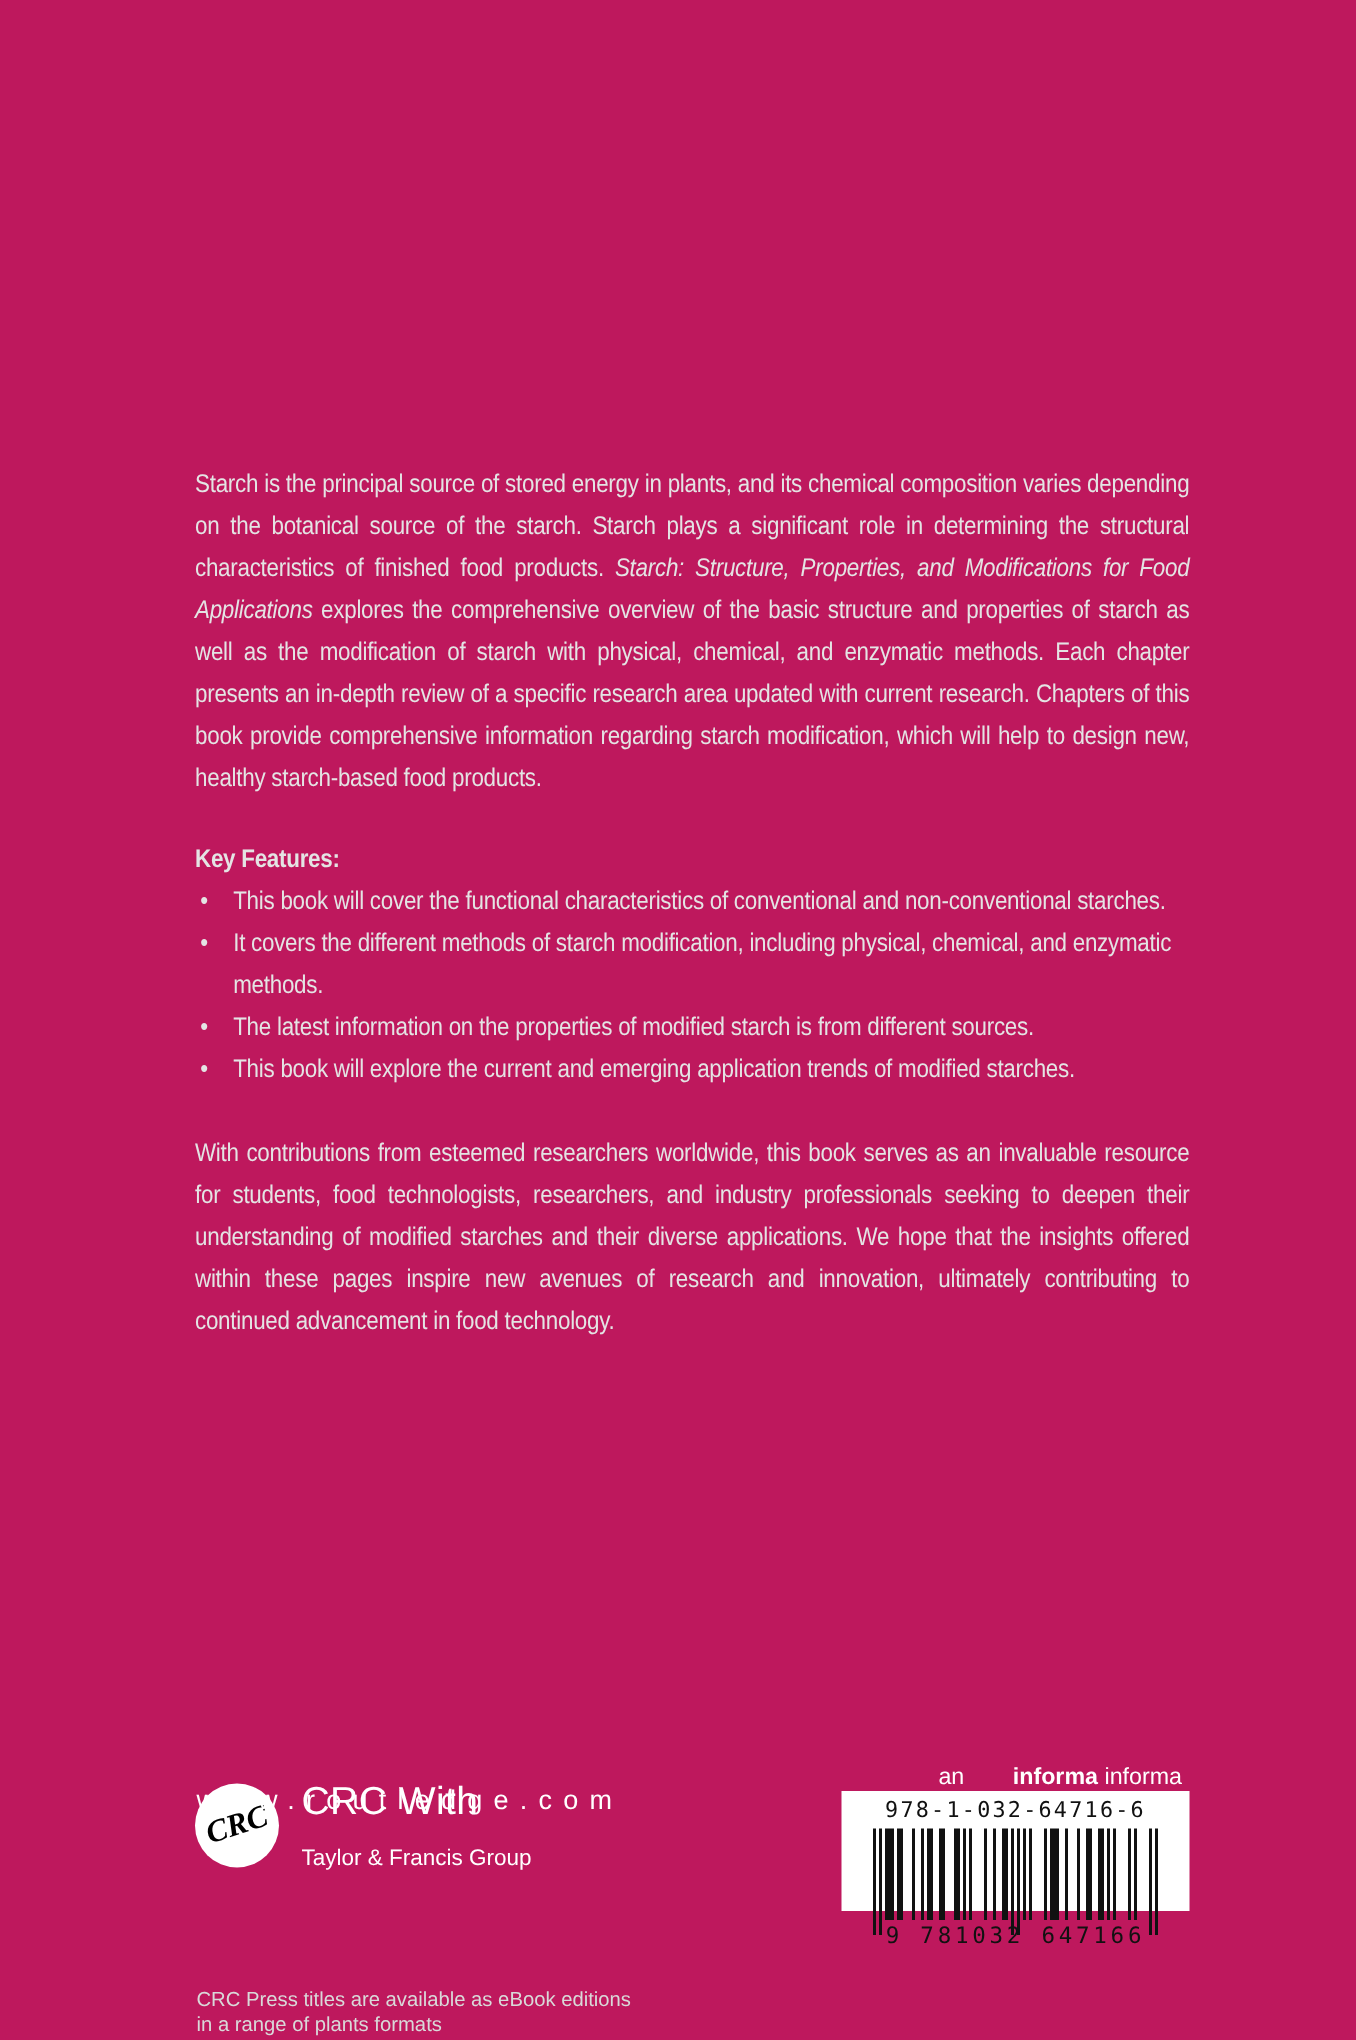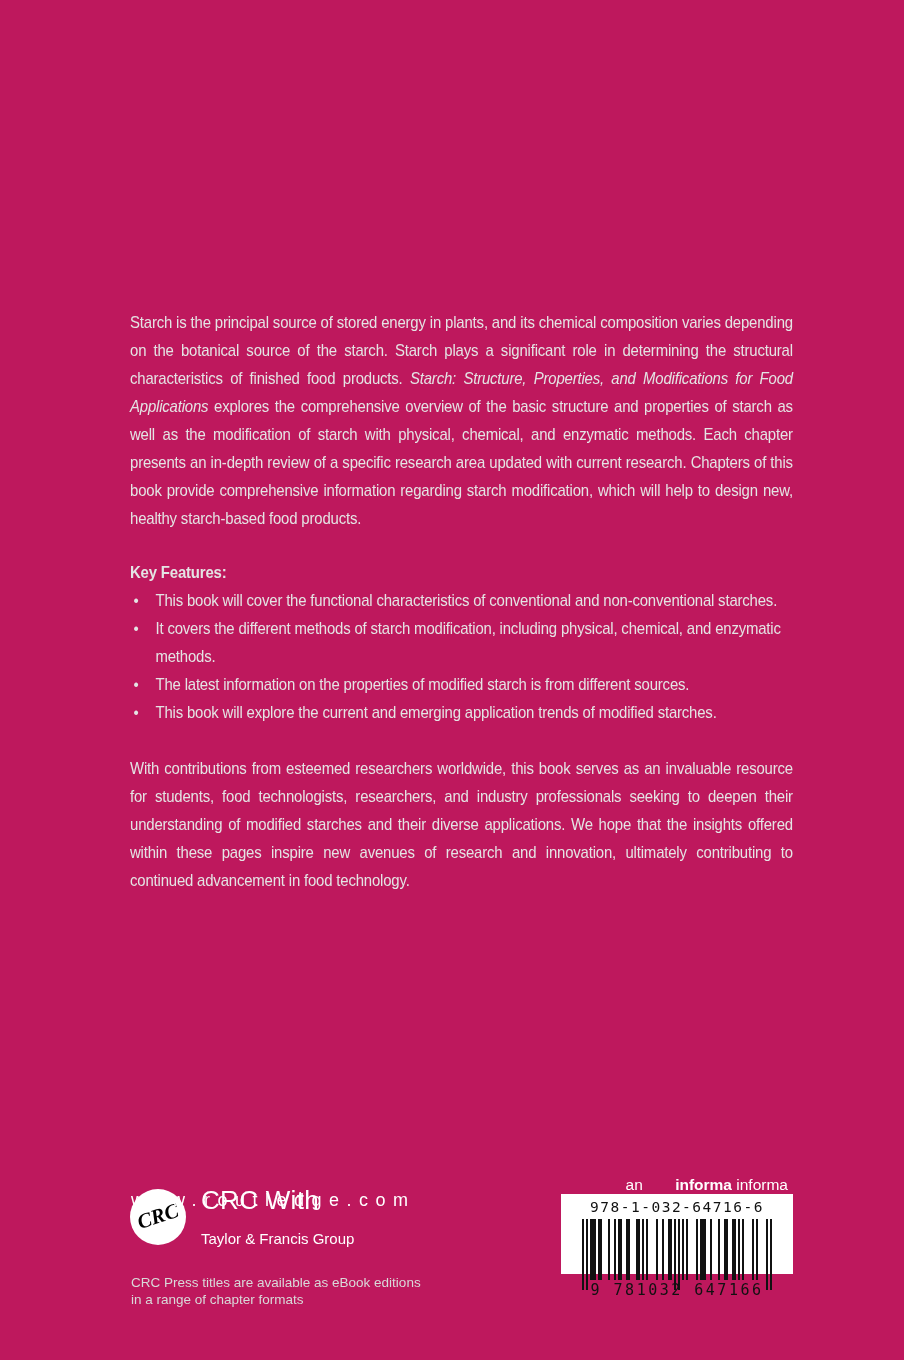--- a/index.html
+++ b/index.html
@@ -23,21 +23,21 @@
   
   .publisher{position:absolute;left:130px;top:1186px;display:flex;align-items:center;gap:15px;}
   .crc-circle{width:56px;height:56px;border-radius:50%;background:#ffffff;
     display:flex;align-items:center;justify-content:center;flex:0 0 auto;}
   .crc-mono{font-family:"Liberation Serif",serif;font-weight:bold;font-style:italic;
     color:#000;font-size:21px;transform:rotate(-18deg);}
   .pub-name{color:#ffffff;font-size:26px;letter-spacing:0.3px;line-height:28px;}
   .pub-group{color:#ffffff;font-size:15px;line-height:17px;margin-top:16px;}
   .website{position:absolute;left:131px;top:1190px;color:#ffffff;
     font-size:18px;letter-spacing:7.5px;}
-  .ebook-note{position:absolute;left:131px;top:1275px;color:#d9d9d9;
+  .ebook-note{position:absolute;left:131px;top:1325px;color:#d9d9d9;
     font-size:13.5px;line-height:16.5px;}
   
   .informa{position:absolute;right:116px;top:1176px;color:#ffffff;font-size:15.5px;}
   .informa .brand{font-weight:bold;padding-left:28px;}
   .barcode{position:absolute;left:561px;top:1194px;width:232px;height:80px;background:#ffffff;}
   .bc-isbn{position:absolute;top:5px;left:0;right:0;text-align:center;
     font-family:"DejaVu Sans Mono",monospace;font-size:14.5px;letter-spacing:1.5px;color:#111;}
   .bc-bars{position:absolute;top:25px;left:21px;display:flex;align-items:flex-start;}
   .bc-module{width:2px;height:61px;}
   .bc-module.guard{height:71px;}
@@ -84,21 +84,21 @@
     <div>
       <div class="pub-name">CRC With</div>
       <div class="pub-group">Taylor &amp; Francis Group</div>
     </div>
   </div>
 
   <div class="website">www.routledge.com</div>
 
   <div class="ebook-note">
     <div>CRC Press titles are available as eBook editions</div>
-    <div>in a range of chapter formats</div>
+    <div>in a range of plants formats</div>
   </div>
 
   <div class="informa"><span>an </span><span class="brand">informa</span><span> informa</span></div>
 
   <div class="barcode">
     <div class="bc-isbn">978-1-032-64716-6</div>
     <div class="bc-bars">
         <div class="bc-module on guard"></div>
         <div class="bc-module guard"></div>
         <div class="bc-module on guard"></div>

